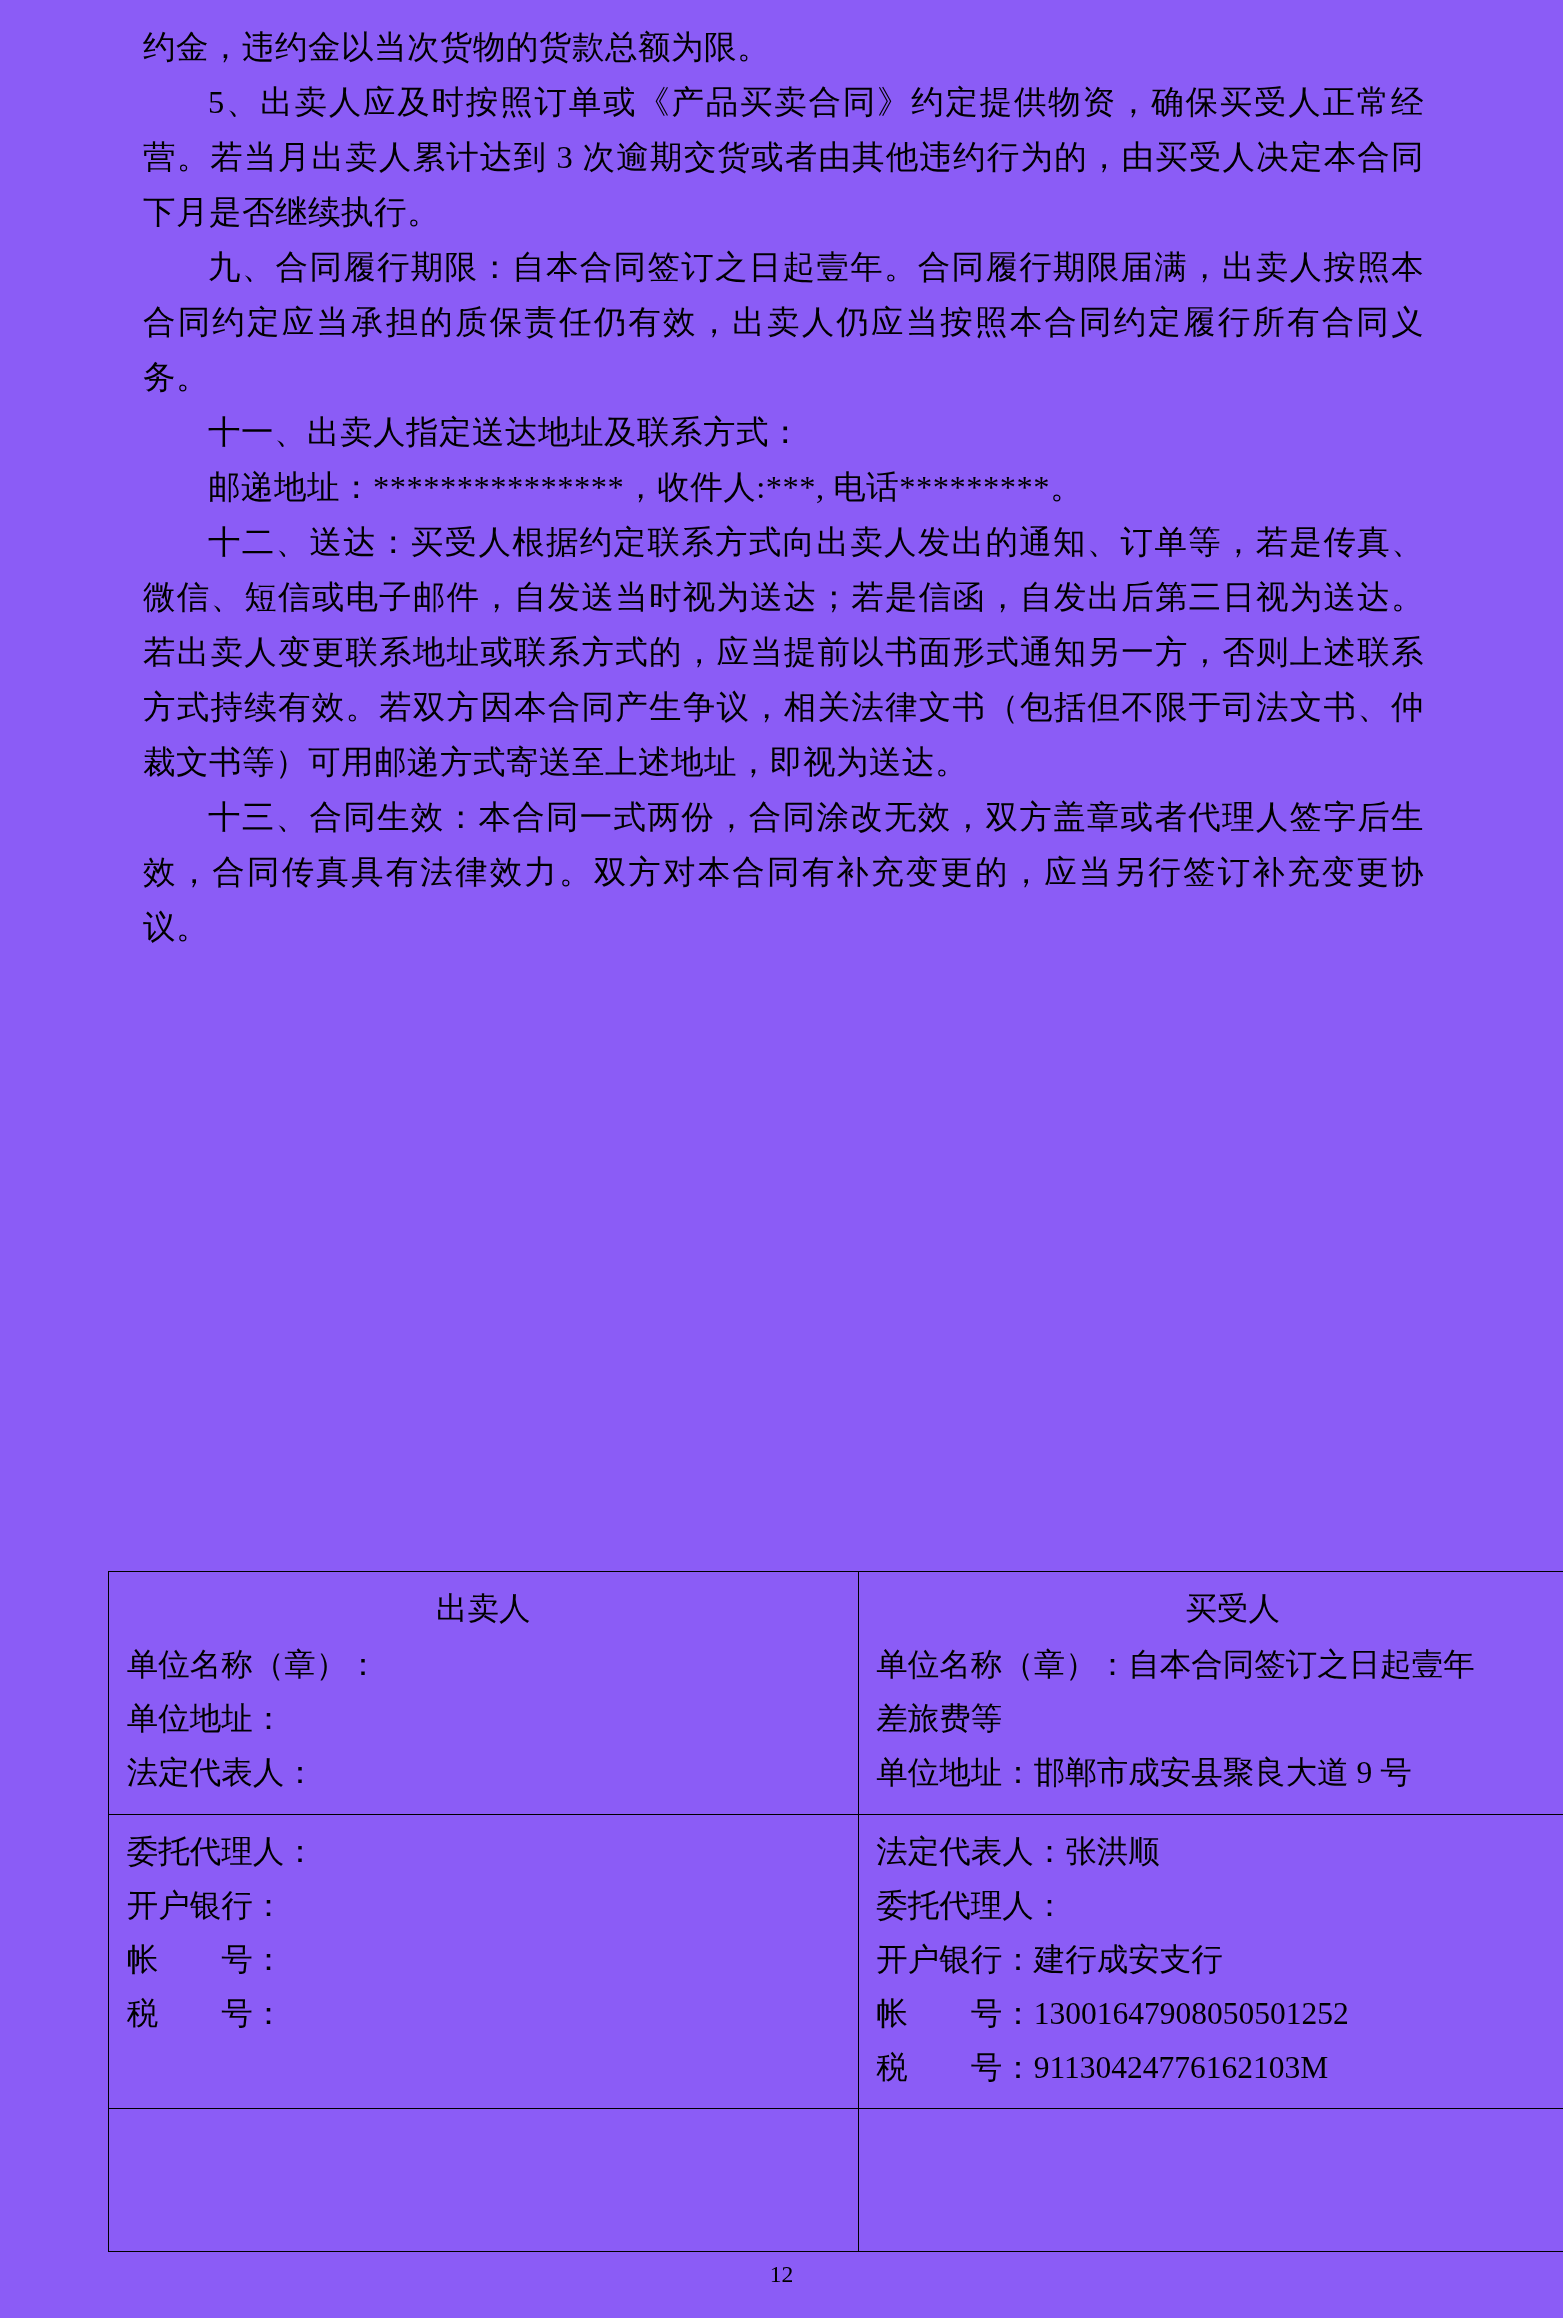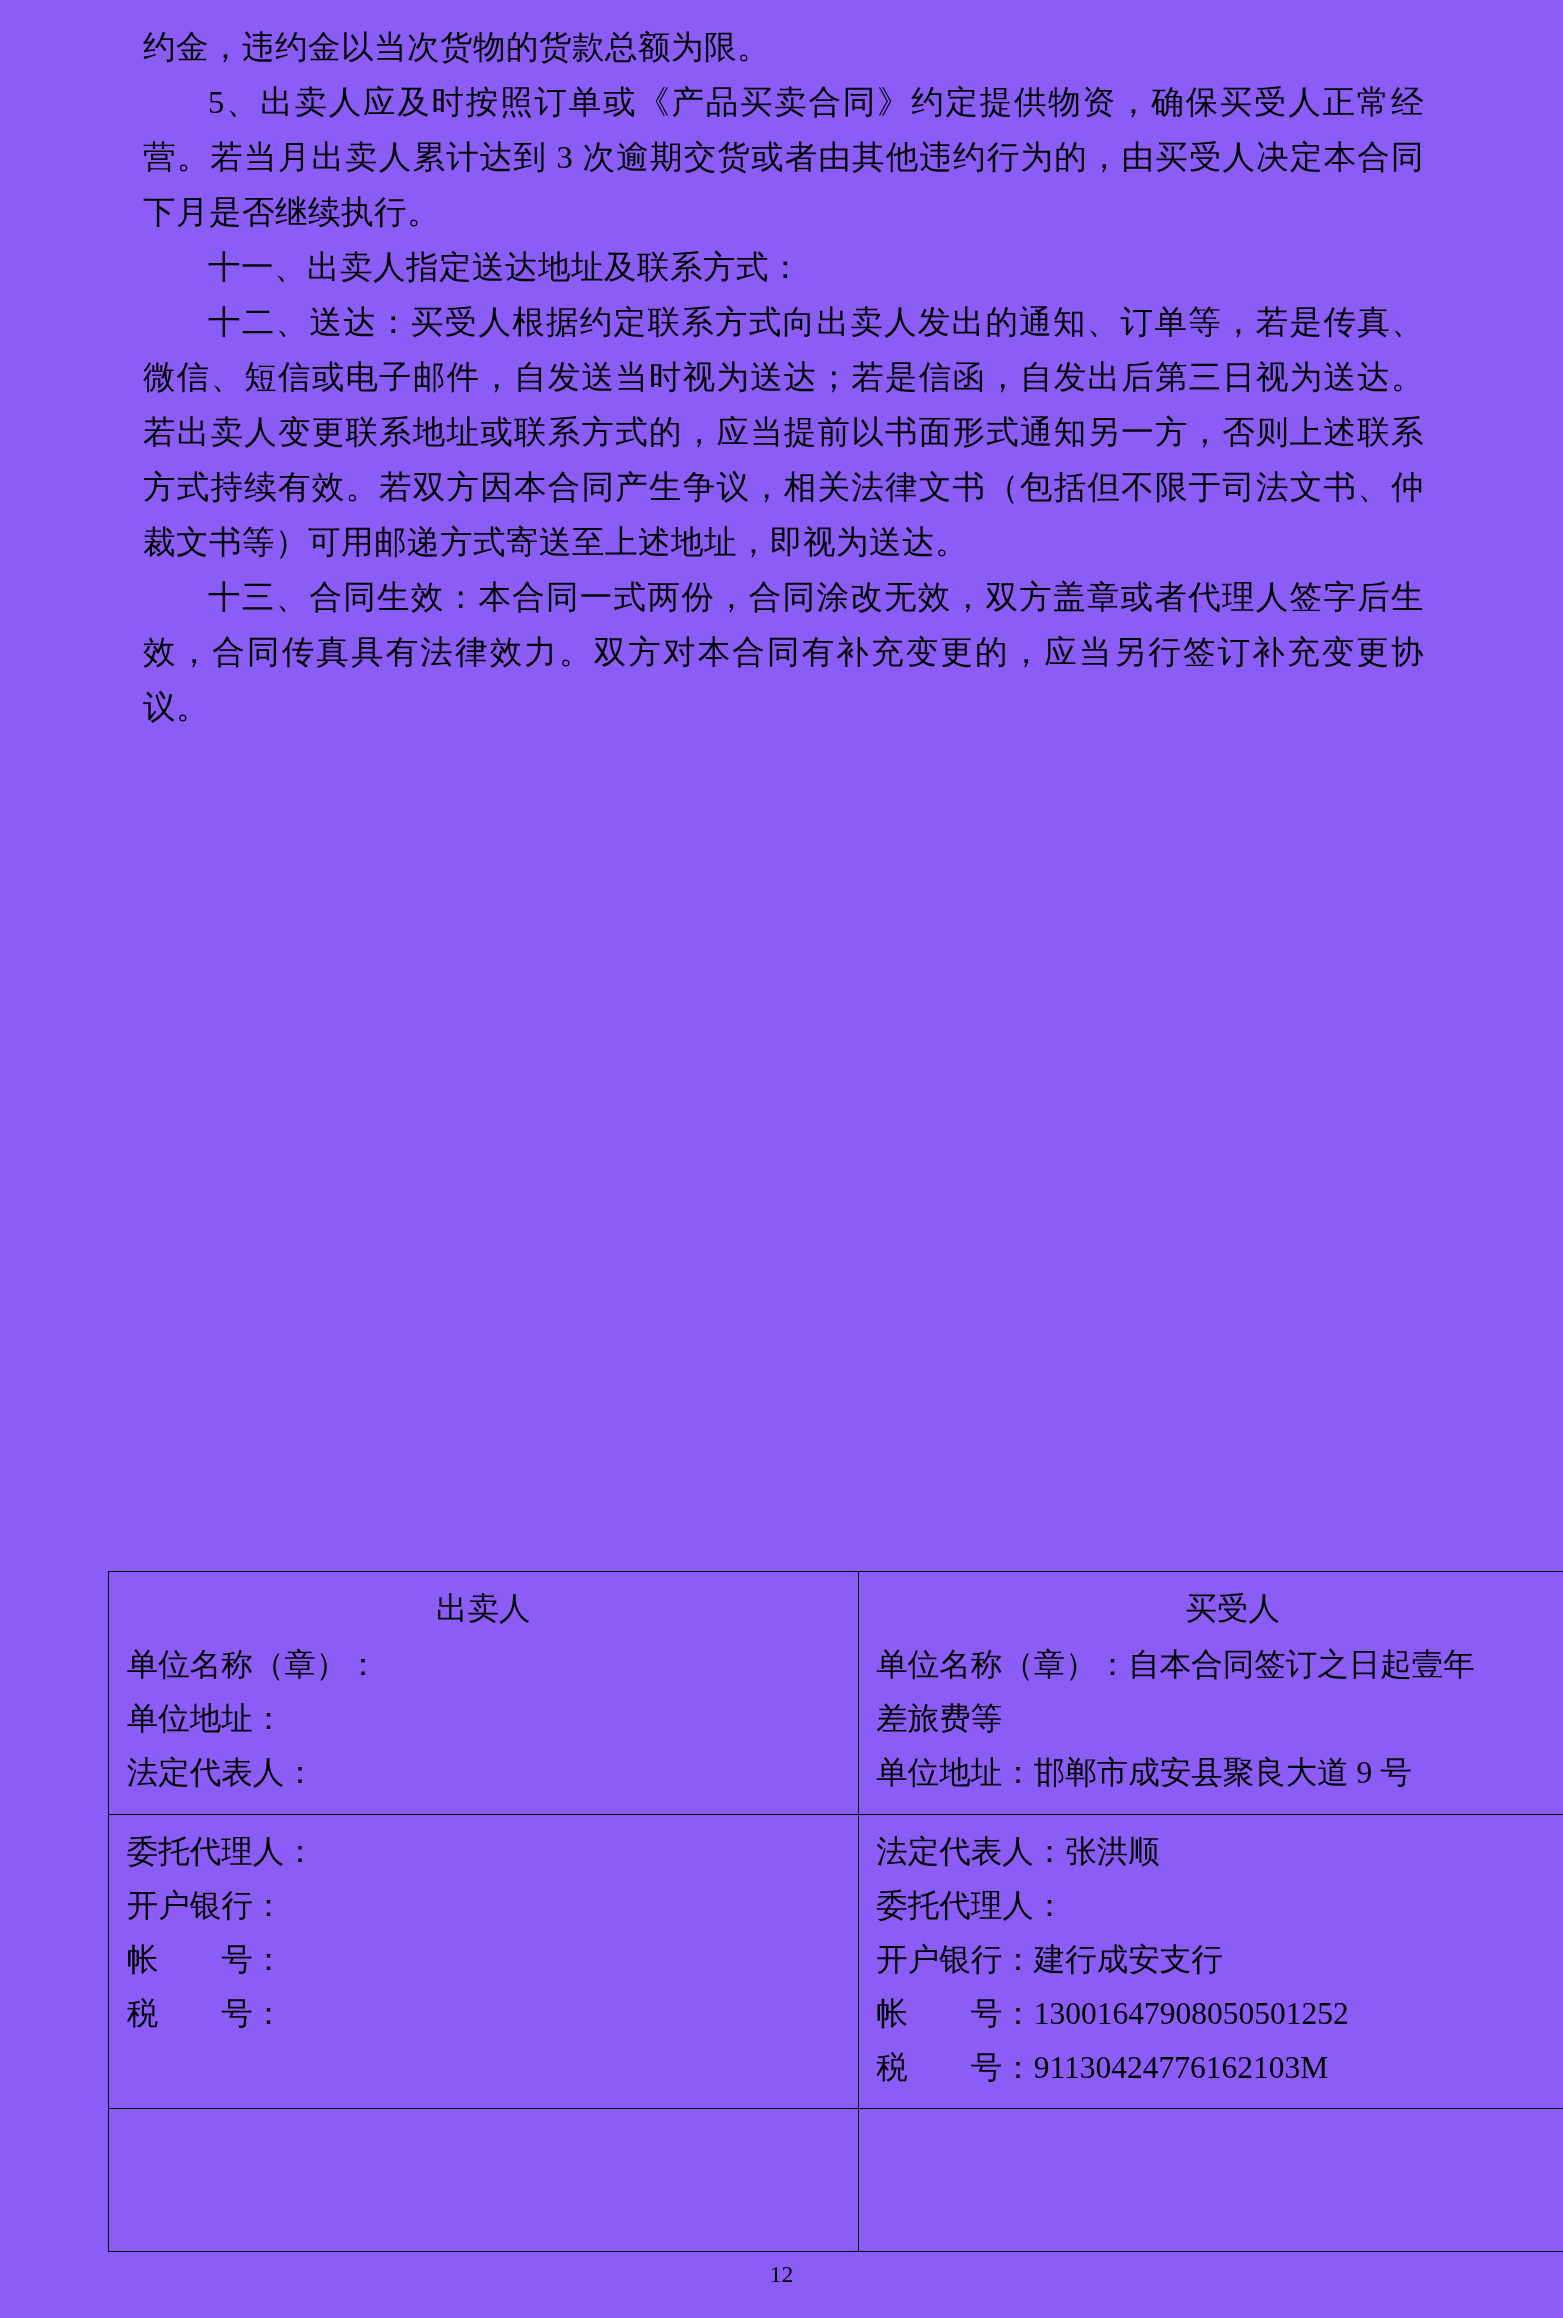--- a/index.html
+++ b/index.html
@@ -74,21 +74,23 @@
   .line { display: block; }
 </style>
 </head>
 <body>
 
 <div class="page">
 
   <div class="content">
     <p class="para first">约金，违约金以当次货物的货款总额为限。</p>
     <p class="para">5、出卖人应及时按照订单或《产品买卖合同》约定提供物资，确保买受人正常经营。若当月出卖人累计达到 3 次逾期交货或者由其他违约行为的，由买受人决定本合同下月是否继续执行。</p>
+    <p class="para">九、合同履行期限：自本合同签订之日起壹年。合同履行期限届满，出卖人按照本合同约定应当承担的质保责任仍有效，出卖人仍应当按照本合同约定履行所有合同义务。</p>
     <p class="para">十一、出卖人指定送达地址及联系方式：</p>
+    <p class="para">邮递地址：***************，收件人:***, 电话*********。</p>
     <p class="para">十二、送达：买受人根据约定联系方式向出卖人发出的通知、订单等，若是传真、微信、短信或电子邮件，自发送当时视为送达；若是信函，自发出后第三日视为送达。若出卖人变更联系地址或联系方式的，应当提前以书面形式通知另一方，否则上述联系方式持续有效。若双方因本合同产生争议，相关法律文书（包括但不限于司法文书、仲裁文书等）可用邮递方式寄送至上述地址，即视为送达。</p>
     <p class="para">十三、合同生效：本合同一式两份，合同涂改无效，双方盖章或者代理人签字后生效，合同传真具有法律效力。双方对本合同有补充变更的，应当另行签订补充变更协议。</p>
   </div>
 
   <div class="table-wrap">
     <table class="sign-table">
       <tbody>
           <tr class="row1">
         <td>
           <span class="cell-title">出卖人</span>

